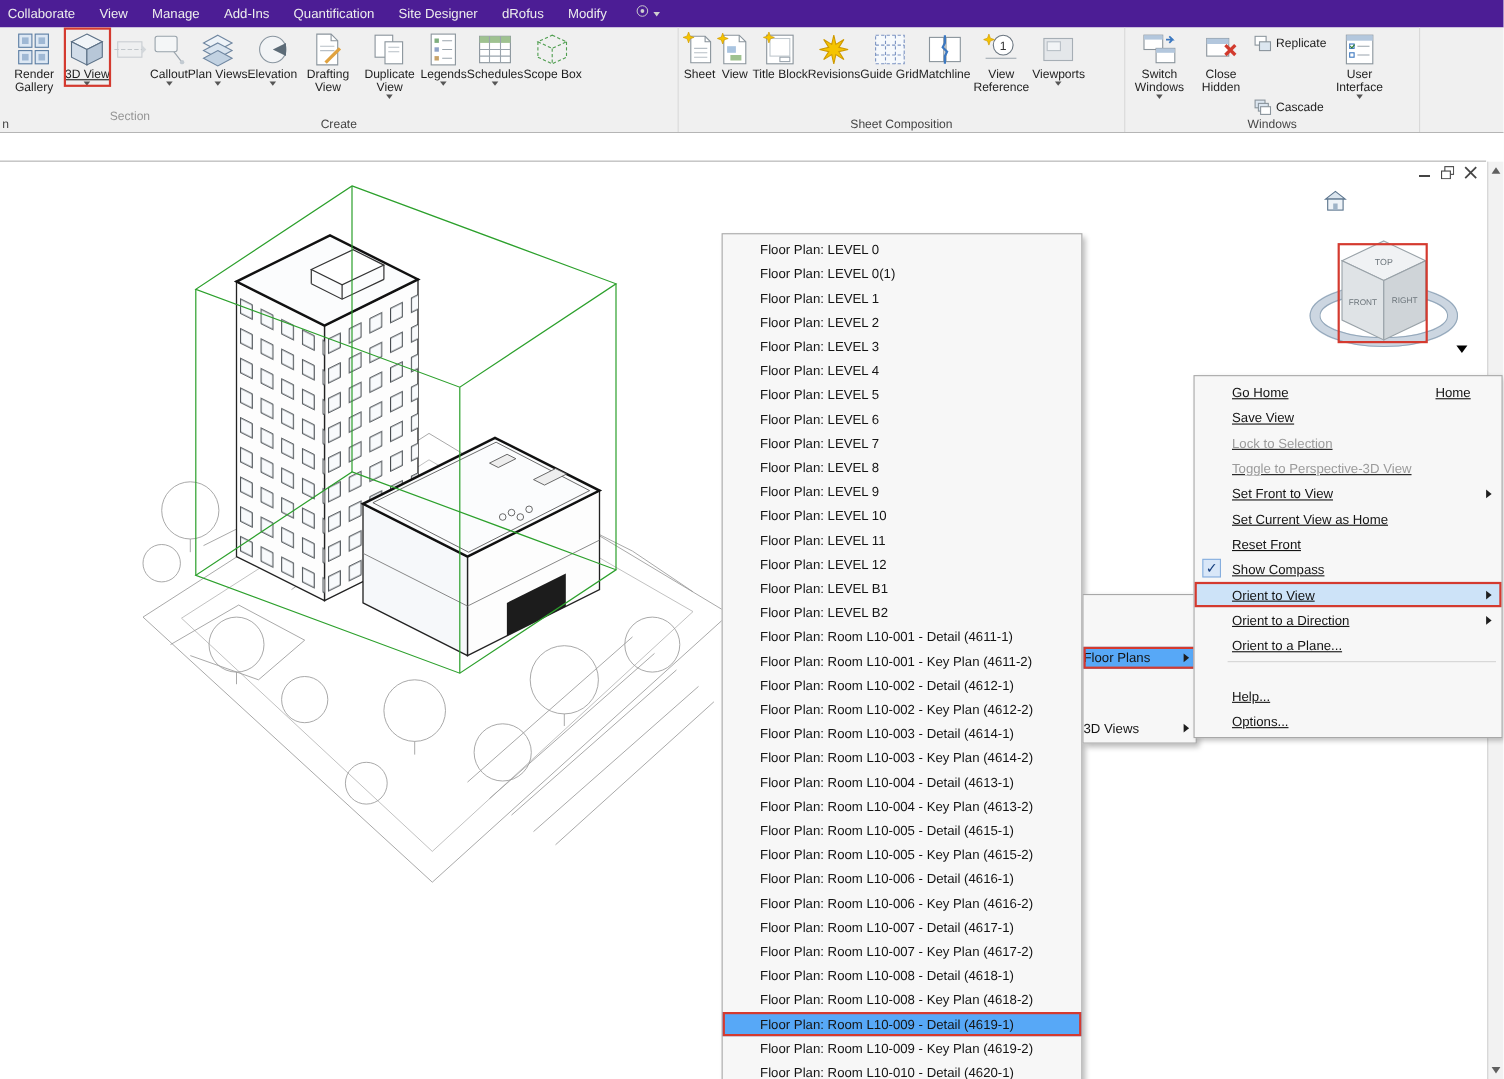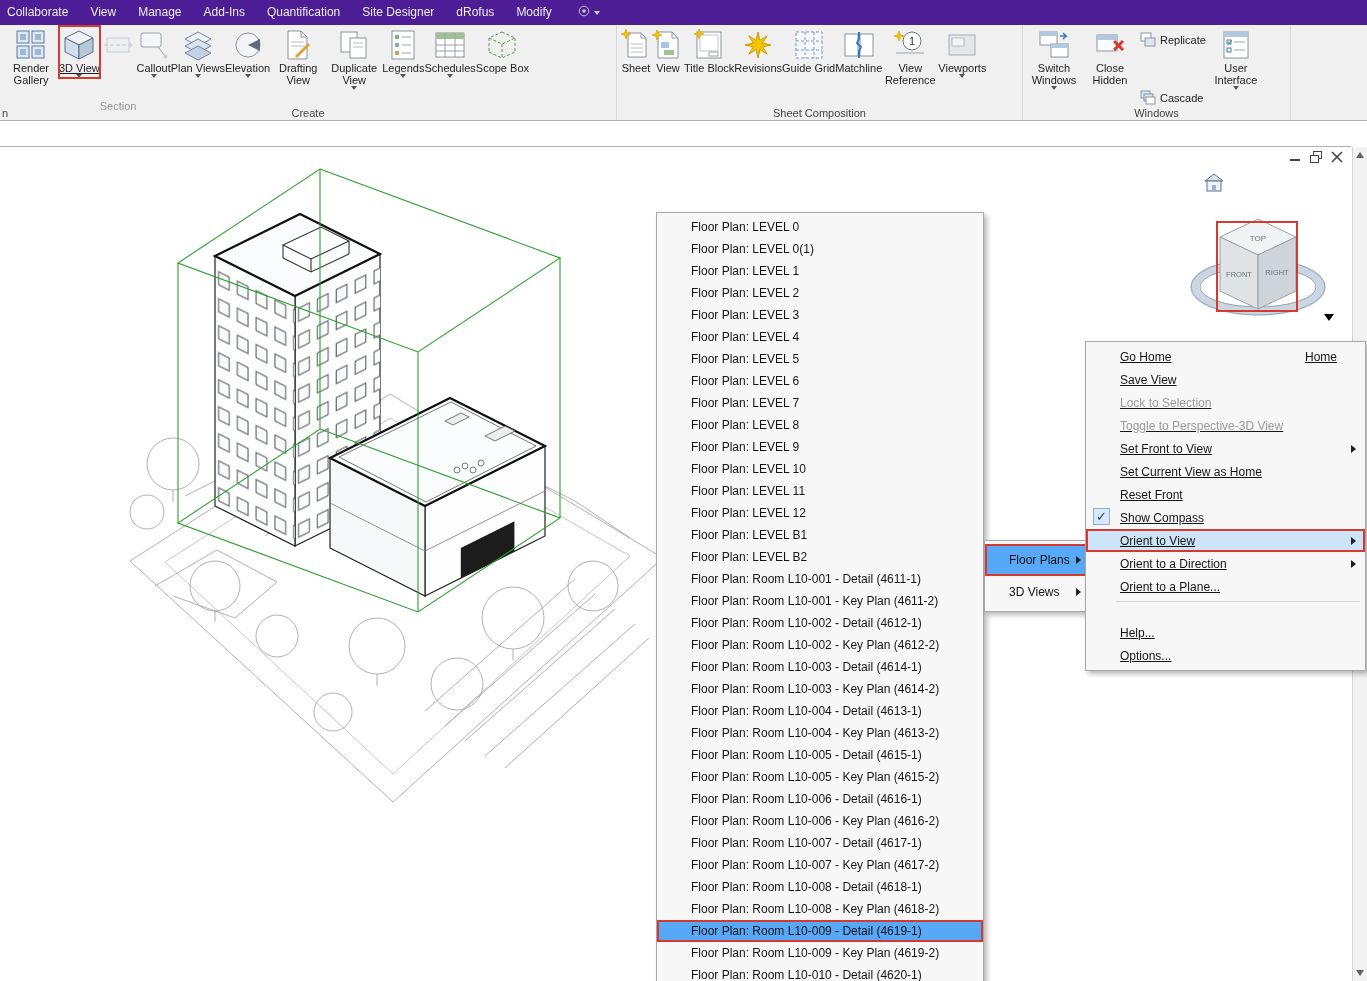--- a/index.html
+++ b/index.html
@@ -80,21 +80,21 @@
   .menu-row.hover { background:#cde3f8; }
   .menu-row.highlighted { background:#57a8f7; }
   .menu-row.redbox { outline:2px solid #d43a2f; outline-offset:-2px; }
   .menu-row.separator { height:8px; padding:0; }
   .menu-row.separator::after { content:""; position:absolute; left:30px; right:5px; top:3px;
                                border-top:1px solid #d4d4d4; }
 
   .vc-menu { left:1085px; top:220px; width:281px;text-decoration:underline; }
   .vc-menu .menu-row { height:23px; }
   .orient-sub { left:984px; top:419px; width:104px; }
-  .orient-sub .menu-row { height:32px; padding:0 22px 0 24px; }
+  .orient-sub .menu-row { height:20px; padding:0 22px 0 0;margin-top:44px; }
   .orient-sub .menu-row .arrow { right:6px; }
   .fp-menu { left:656px; top:91px; width:328px; }
 </style>
 </head>
 <body>
 
 <div id="screen">
 
   <div class="tabbar">
     <div class="tabs">

